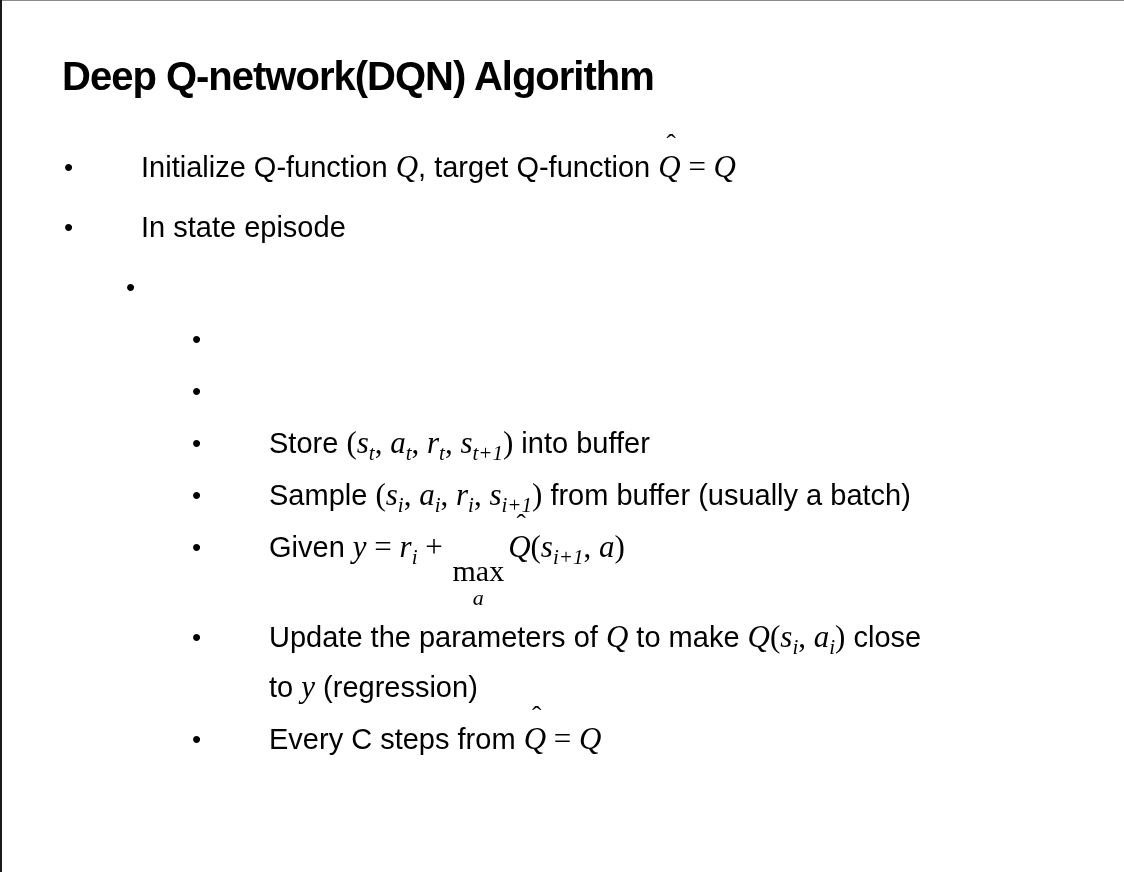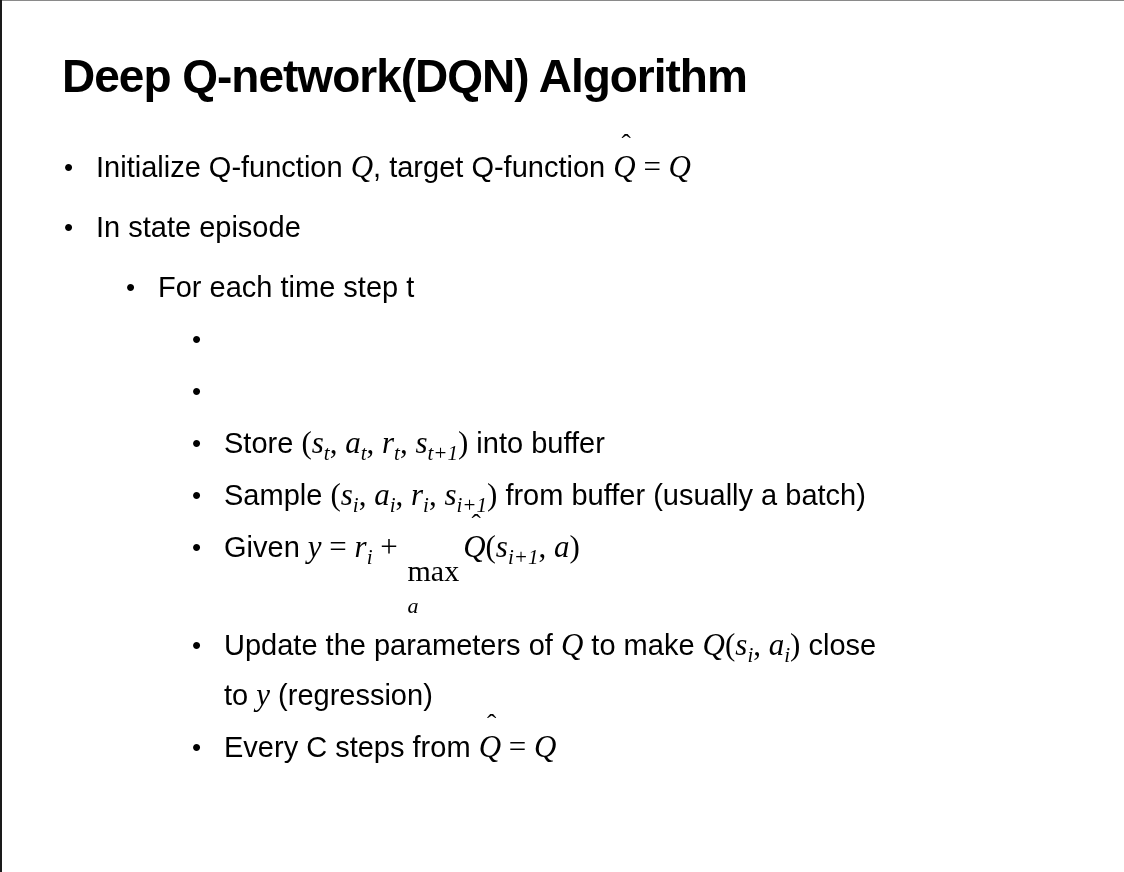--- a/index.html
+++ b/index.html
@@ -27,21 +27,21 @@
     background: #8a8a8a;
   }
   .border-left {
     position: absolute;
     top: 0; left: 0; bottom: 0;
     width: 2px;
     background: #1a1a1a;
   }
   .title {
     margin: 46px 0 0 62px;
-    font-size: 46px;
+    font-size: 40px;
     font-weight: bold;
     letter-spacing: -1px;
     line-height: 60px;
     color: #000000;
   }
   .content {
     margin-top: 36px;
   }
   .bullet-item {
     display: flex;
@@ -53,20 +53,21 @@
   .bullet-item.level-2 { padding-left: 126px; margin-bottom: 2px; }
   .bullet-item.level-3 { padding-left: 192px; margin-bottom: 2px; }
   .marker {
     width: 32px;
     flex: 0 0 32px;
     font-size: 26px;
   }
   .btext {
     flex: 1 1 auto;
     padding-right: 30px;
+    margin-left: 45px;
   }
   
   .mi, .mo, .msub, .hatv, .munder {
     font-family: "Liberation Serif", serif;
     font-size: 31px;
   }
   .mi { font-style: italic; }
   .mo { font-style: normal; }
   .msub .base { font-style: italic; }
   .msub sub {
@@ -86,24 +87,24 @@
     left: 58%;
     top: -0.42em;
     transform: translateX(-50%);
     font-style: normal;
     font-size: 0.9em;
     line-height: 1;
   }
   .munder {
     display: inline-flex;
     flex-direction: column;
+    align-items: center;
     vertical-align: -24px;
     line-height: 1;
     margin: 0 4px 0 2px;
-    gap: 8px;
   }
   .munder .m-top { font-style: normal; font-size: 30px; line-height: 30px; }
   .munder .m-bot { font-style: italic; font-size: 22px; line-height: 24px; }
 </style>
 </head>
 <body>
 
 <div class="slide">
   <div class="border-top"></div>
   <div class="border-left"></div>
@@ -112,21 +113,20 @@
       <div class="bullet-item level-1">
         <span class="marker">•</span>
         <span class="btext"><span class="txt">Initialize Q-function </span><span class="mi">Q</span><span class="txt">, target Q-function </span><span class="hatv">Q<span class="hat-mark">ˆ</span></span><span class="mo"> = </span><span class="mi">Q</span></span>
       </div>
       <div class="bullet-item level-1">
         <span class="marker">•</span>
         <span class="btext"><span class="txt">In state episode</span></span>
       </div>
       <div class="bullet-item level-2">
         <span class="marker">•</span>
-        <span class="btext"><span class="txt">For each time step t</span></span>
       </div>
       <div class="bullet-item level-3">
         <span class="marker">•</span>
       </div>
       <div class="bullet-item level-3">
         <span class="marker">•</span>
       </div>
       <div class="bullet-item level-3">
         <span class="marker">•</span>
         <span class="btext"><span class="txt">Store </span><span class="mo">(</span><span class="msub"><span class="base">s</span><sub>t</sub></span><span class="mo">, </span><span class="msub"><span class="base">a</span><sub>t</sub></span><span class="mo">, </span><span class="msub"><span class="base">r</span><sub>t</sub></span><span class="mo">, </span><span class="msub"><span class="base">s</span><sub>t+1</sub></span><span class="mo">)</span><span class="txt"> into buffer</span></span>

